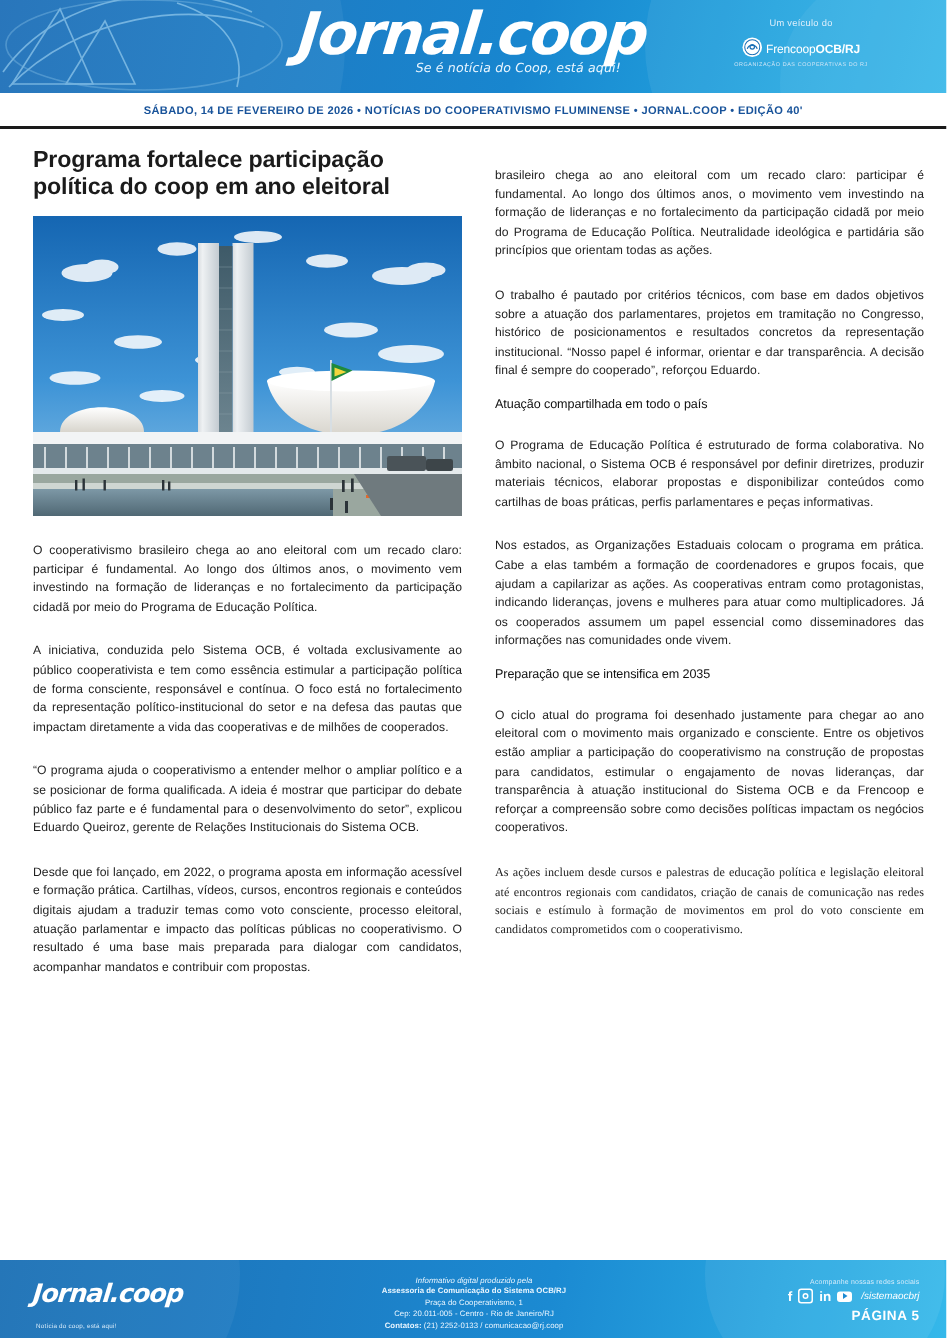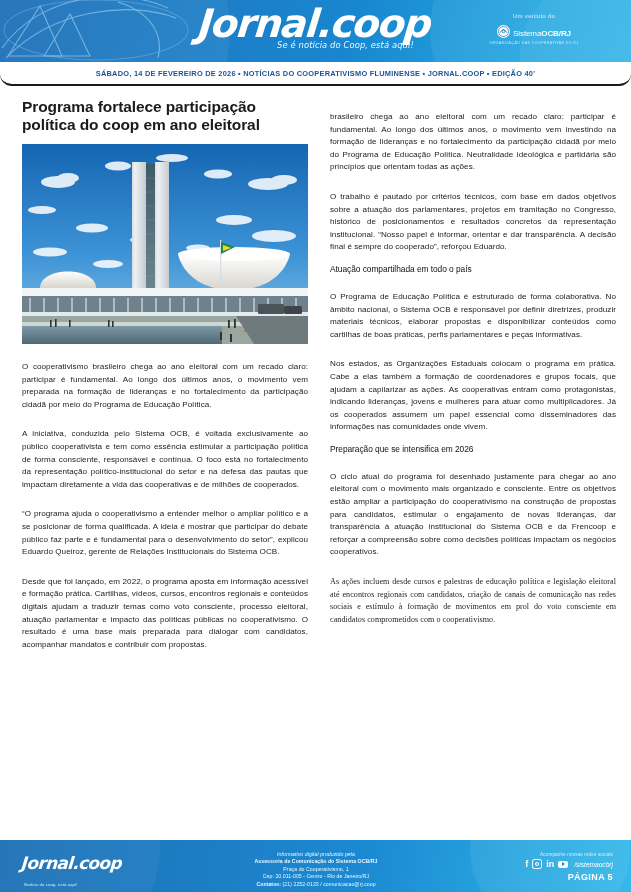--- a/index.html
+++ b/index.html
@@ -70,21 +70,20 @@
     font-size:8px;color:#ffffff;letter-spacing:-.1px;white-space:nowrap;
   }
   .ocb-name b{font-weight:bold;text-align:right;}
   .ocb-sub{font-size:3.6px;color:#cfe6f7;letter-spacing:.4px;margin-top:1px;}
 
   
   .datebar{
     width:631px;height:22px;background:#ffffff;
     display:flex;align-items:center;justify-content:center;
     border-bottom:2px solid #1a1a1a;
-    border-radius:12px;
   }
   .datebar span{
     font-size:7.4px;font-weight:bold;color:#18539a;letter-spacing:.25px;
     white-space:nowrap;
   }
 
   
   .sheet{
     position:absolute;left:4px;top:86px;width:631px;height:754px;
     background:#ffffff;
@@ -217,21 +216,21 @@
     <div class="vtxt">Um veículo do</div>
     <div class="ocb-lockup">
       <span class="ocb-mark">
         <svg width="11" height="11" viewBox="0 0 11 11">
           <circle cx="5.5" cy="5.5" r="5" fill="#ffffff" stroke="#1a6fb5" stroke-width="0.7"></circle>
           <path d="M2.2 6.6 C3 3.4, 8 3.4, 8.8 6.6" fill="none" stroke="#1a6fb5" stroke-width="0.8"></path>
           <circle cx="5.5" cy="5.2" r="1.5" fill="none" stroke="#1a6fb5" stroke-width="0.8"></circle>
         </svg>
       </span>
       <span>
-        <span class="ocb-name"><span>Sistema</span><b>OCB/RJ</b></span>
+        <span class="ocb-name"><span>Frencoop</span><b>OCB/RJ</b></span>
       </span>
     </div>
     <div class="ocb-sub">ORGANIZAÇÃO DAS COOPERATIVAS DO RJ</div>
   </div>
 </div>
 
 <div class="datebar">
   <span>SÁBADO, 14 DE FEVEREIRO DE 2026 • NOTÍCIAS DO COOPERATIVISMO FLUMINENSE • JORNAL.COOP • EDIÇÃO 40'</span>
 </div>
 
@@ -359,35 +358,35 @@
           <rect x="236" y="160" width="26" height="10" rx="1.5" fill="#4a5358"></rect>
           <rect x="262" y="162" width="18" height="8" rx="1.5" fill="#3d4549"></rect>
           <rect x="258" y="182" width="22" height="10" rx="3" fill="#eceef0"></rect>
           <path d="M224 186 L228 178 L232 186 Z" fill="#e2682a"></path>
           <rect x="222" y="186" width="12" height="2" fill="#e2682a"></rect>
 
           <path d="M214 172 L286 172 L286 200 L232 200 Z" fill="#6f7a7e"></path>
         </svg>
       </div>
 
-      <p class="body">O cooperativismo brasileiro chega ao ano eleitoral com um recado claro: participar é fundamental. Ao longo dos últimos anos, o movimento vem preparada na formação de lideranças e no fortalecimento da participação cidadã por meio do Programa de Educação Política.</p>
+      <p class="body">O cooperativismo brasileiro chega ao ano eleitoral com um recado claro: participar é fundamental. Ao longo dos últimos anos, o movimento vem investindo na formação de lideranças e no fortalecimento da participação cidadã por meio do Programa de Educação Política.</p>
       <p class="body">A iniciativa, conduzida pelo Sistema OCB, é voltada exclusivamente ao público cooperativista e tem como essência estimular a participação política de forma consciente, responsável e contínua. O foco está no fortalecimento da representação político-institucional do setor e na defesa das pautas que impactam diretamente a vida das cooperativas e de milhões de cooperados.</p>
       <p class="body">“O programa ajuda o cooperativismo a entender melhor o ampliar político e a se posicionar de forma qualificada. A ideia é mostrar que participar do debate público faz parte e é fundamental para o desenvolvimento do setor”, explicou Eduardo Queiroz, gerente de Relações Institucionais do Sistema OCB.</p>
       <p class="body">Desde que foi lançado, em 2022, o programa aposta em informação acessível e formação prática. Cartilhas, vídeos, cursos, encontros regionais e conteúdos digitais ajudam a traduzir temas como voto consciente, processo eleitoral, atuação parlamentar e impacto das políticas públicas no cooperativismo. O resultado é uma base mais preparada para dialogar com candidatos, acompanhar mandatos e contribuir com propostas.</p>
     </div>
 
     <div class="col">
       <p class="body">brasileiro chega ao ano eleitoral com um recado claro: participar é fundamental. Ao longo dos últimos anos, o movimento vem investindo na formação de lideranças e no fortalecimento da participação cidadã por meio do Programa de Educação Política. Neutralidade ideológica e partidária são princípios que orientam todas as ações.</p>
       <p class="body">O trabalho é pautado por critérios técnicos, com base em dados objetivos sobre a atuação dos parlamentares, projetos em tramitação no Congresso, histórico de posicionamentos e resultados concretos da representação institucional. “Nosso papel é informar, orientar e dar transparência. A decisão final é sempre do cooperado”, reforçou Eduardo.</p>
 
       <h3 class="subhead">Atuação compartilhada em todo o país</h3>
       <p class="body">O Programa de Educação Política é estruturado de forma colaborativa. No âmbito nacional, o Sistema OCB é responsável por definir diretrizes, produzir materiais técnicos, elaborar propostas e disponibilizar conteúdos como cartilhas de boas práticas, perfis parlamentares e peças informativas.</p>
       <p class="body">Nos estados, as Organizações Estaduais colocam o programa em prática. Cabe a elas também a formação de coordenadores e grupos focais, que ajudam a capilarizar as ações. As cooperativas entram como protagonistas, indicando lideranças, jovens e mulheres para atuar como multiplicadores. Já os cooperados assumem um papel essencial como disseminadores das informações nas comunidades onde vivem.</p>
 
-      <h3 class="subhead">Preparação que se intensifica em 2026</h3>
+      <h3 class="subhead">Preparação que se intensifica em 2035</h3>
       <p class="body">O ciclo atual do programa foi desenhado justamente para chegar ao ano eleitoral com o movimento mais organizado e consciente. Entre os objetivos estão ampliar a participação do cooperativismo na construção de propostas para candidatos, estimular o engajamento de novas lideranças, dar transparência à atuação institucional do Sistema OCB e da Frencoop e reforçar a compreensão sobre como decisões políticas impactam os negócios cooperativos.</p>
       <p class="body last">As ações incluem desde cursos e palestras de educação política e legislação eleitoral até encontros regionais com candidatos, criação de canais de comunicação nas redes sociais e estímulo à formação de movimentos em prol do voto consciente em candidatos comprometidos com o cooperativismo.</p>
     </div>
 
   </div>
 </div>
 
 <div class="footer">
   <div class="ft-glow f1"></div>
   <div class="ft-glow f2"></div>

